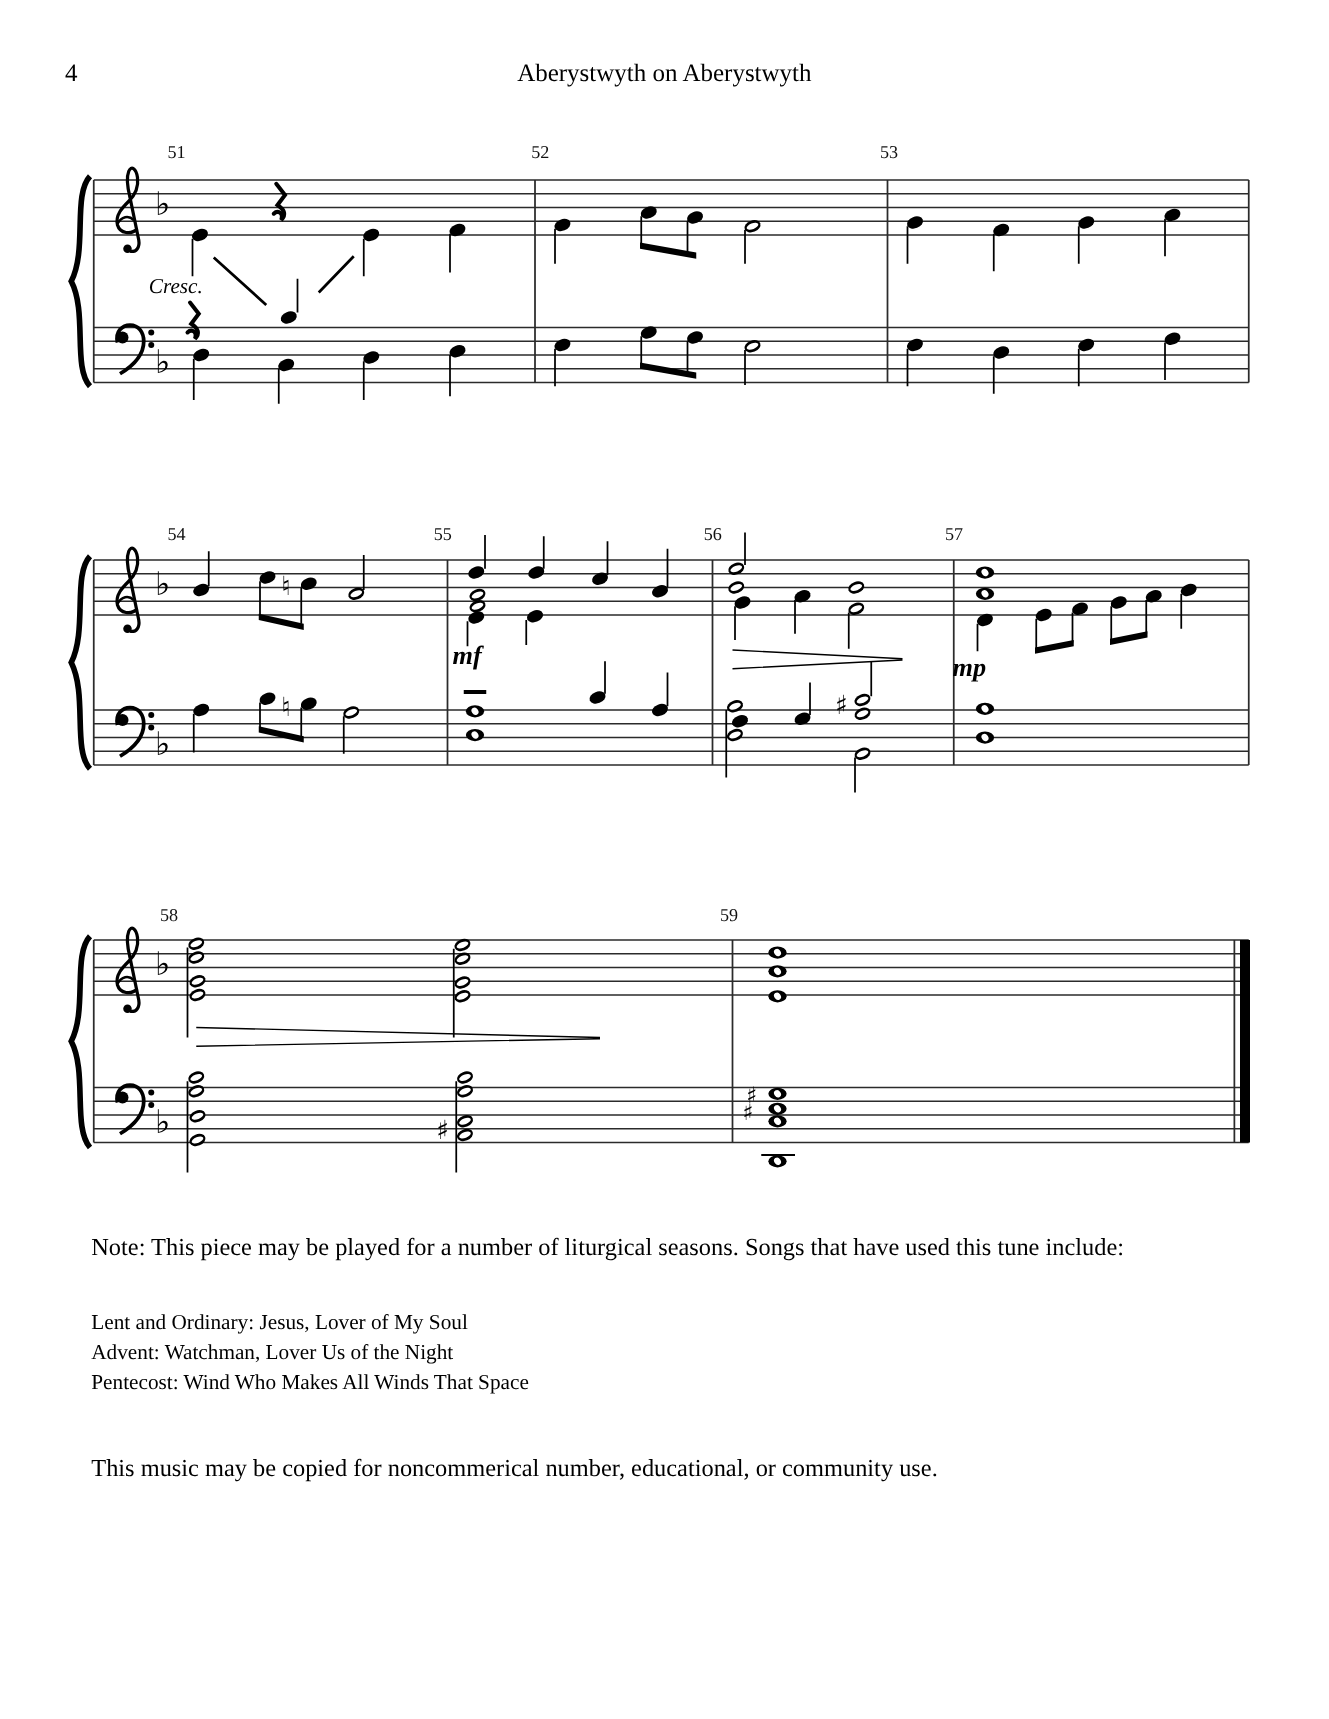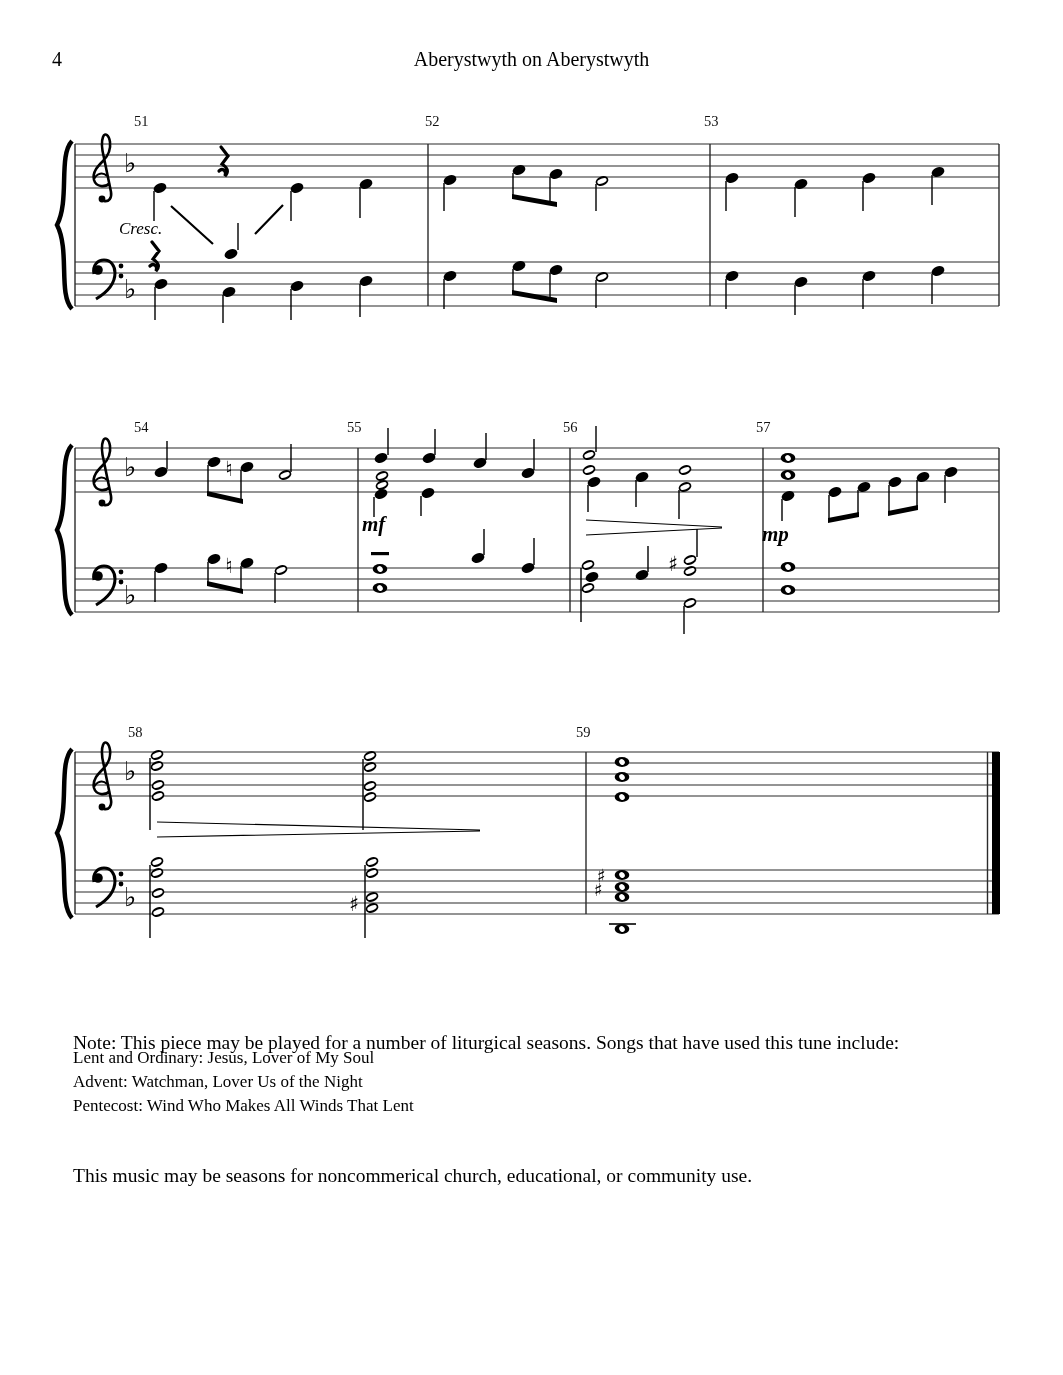--- a/index.html
+++ b/index.html
@@ -260,20 +260,20 @@
         <text class="acc3" x="594" y="896">♯</text>
         <use href="#w" x="622" y="875"></use>
         <use href="#w" x="622" y="887"></use>
         <use href="#w" x="622" y="897"></use>
         <path class="led" d="M609 924H636"></path>
         <use href="#w" x="622" y="929"></use>
       </g>
     </g>
   </svg>
 
-  <div class="footer-line" style="top:1032px">Note: This piece may be played for a number of liturgical seasons. Songs that have used this tune include:</div>
+  <div class="footer-line" style="top:988px">Note: This piece may be played for a number of liturgical seasons. Songs that have used this tune include:</div>
   <div class="footer-list" style="top:1046px">
     <div>Lent and Ordinary: Jesus, Lover of My Soul</div>
     <div>Advent: Watchman, Lover Us of the Night</div>
-    <div>Pentecost: Wind Who Makes All Winds That Lent</div>
+    <div>Pentecost: Wind Who Makes All Winds That Space</div>
   </div>
-  <div class="footer-line" style="top:1165px">This music may be seasons for noncommerical church, educational, or community use.</div>
+  <div class="footer-line" style="top:1165px">This music may be copied for noncommerical number, educational, or community use.</div>
 </div>
 
 </body></html>

